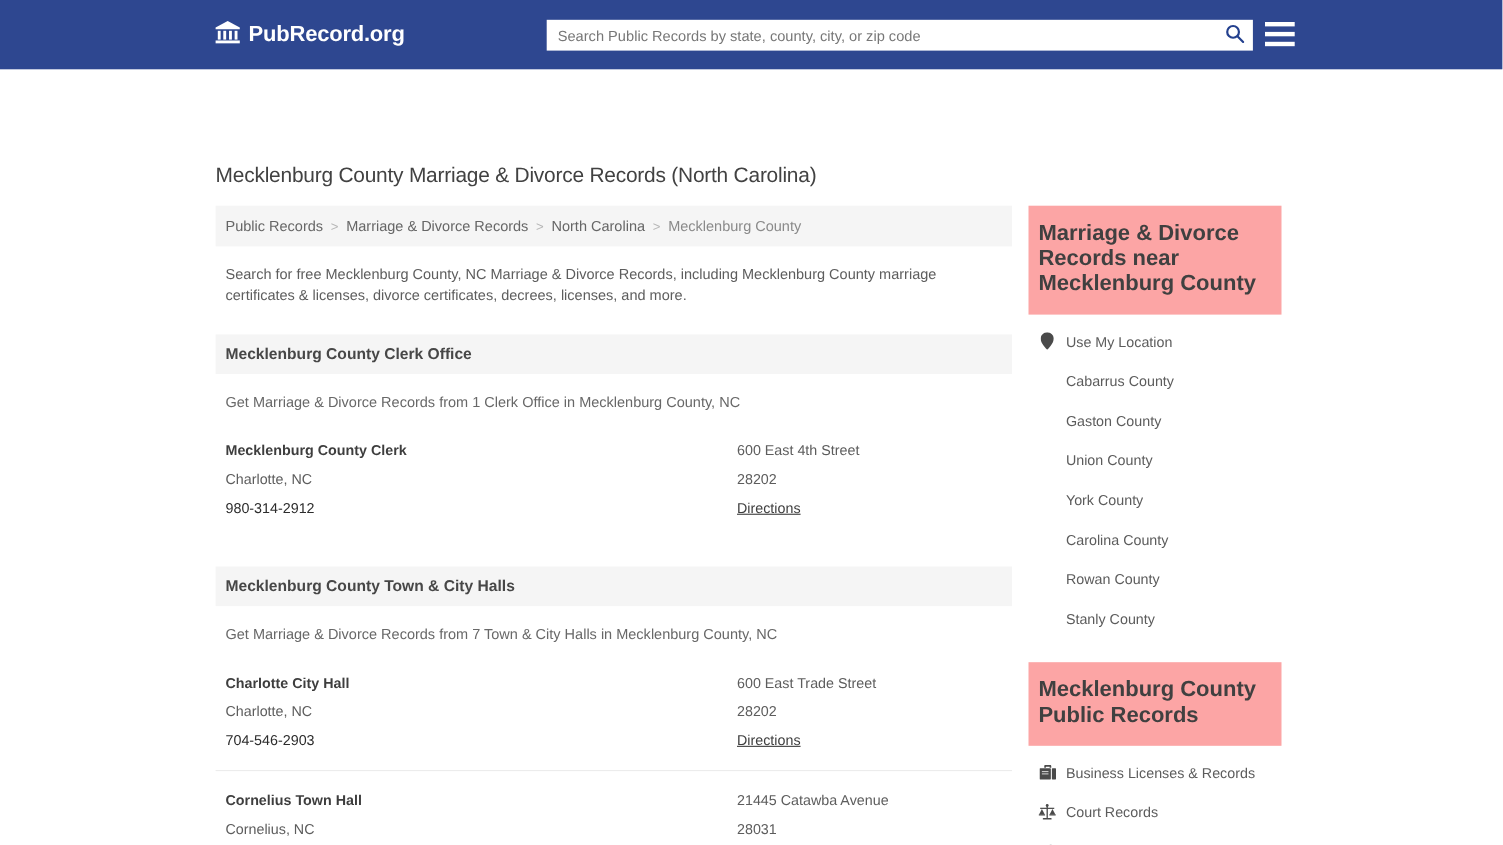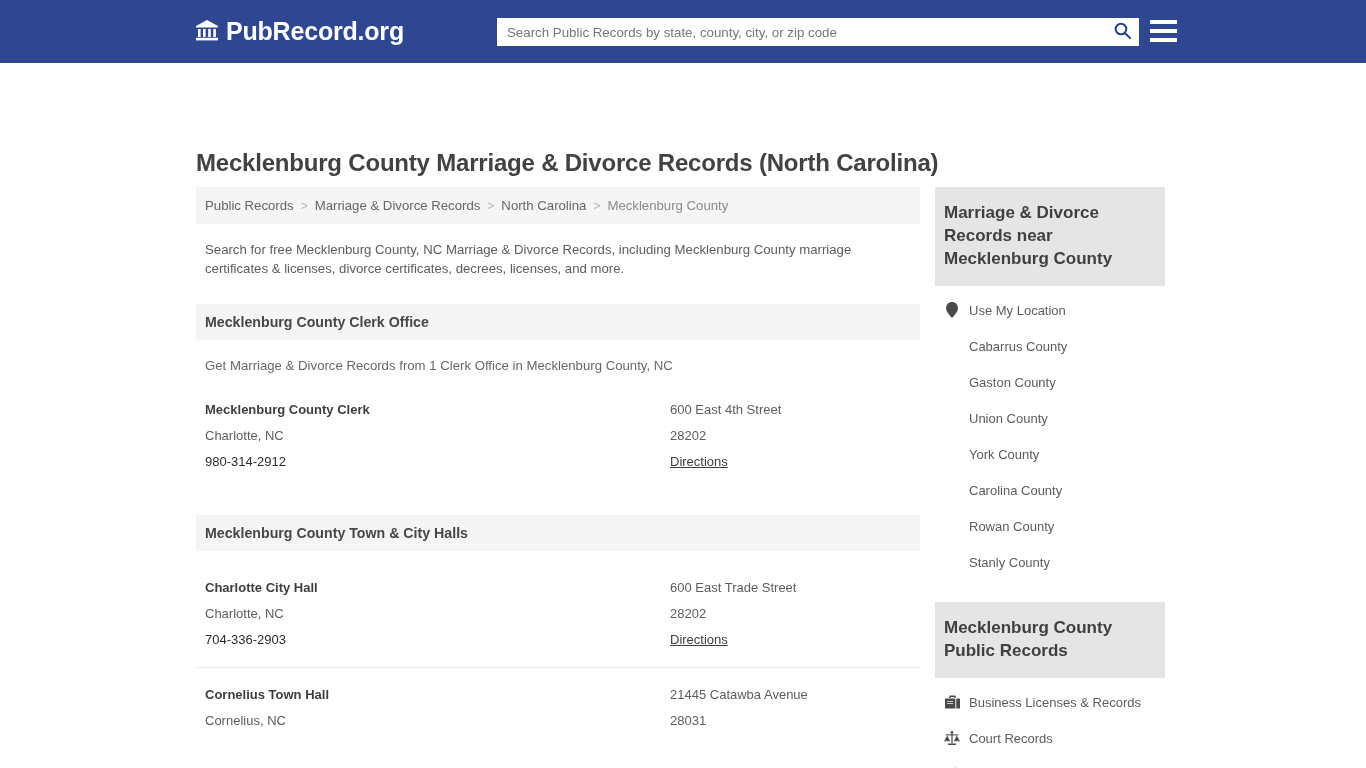--- a/index.html
+++ b/index.html
@@ -23,21 +23,21 @@
     display: flex;
     align-items: center;
     gap: 7px;
     margin-left: 195px;
     text-decoration: none;
     cursor: pointer;
   }
   .brand-icon { display:block; }
   .brand-text {
     color: #ffffff;
-    font-size: 25px;
+    font-size: 20px;
     font-weight: bold;
     letter-spacing: -0.2px;
     white-space: nowrap;
   }
   .search-wrap {
     position: absolute;
     left: 497px;
     top: 18px;
     width: 642px;
     height: 28px;
@@ -86,22 +86,22 @@
 
   
   .page {
     position: relative;
     width: 1366px;
   }
   .page-title {
     position: absolute;
     left: 196px;
     top: 86px;
-    font-size: 24px;
-    font-weight: bold;
+    font-size: 19px;
+    font-weight: normal;
     color: #424242;
     letter-spacing: -0.2px;
     margin: 0;
     white-space: nowrap;
   }
 
   .main-col {
     position: absolute;
     left: 196px;
     top: 124px;
@@ -184,23 +184,23 @@
   }
   .listing-phone { color: #2c2c2c; }
   .directions-link {
     color: #3e3e3e;
     text-decoration: underline;
     cursor: pointer;
   }
 
   
   .side-box-header {
-    background: #e5e5e5;
+    background: #fca5a5;
     padding: 14px 16px 16px 9px;
-    font-size: 17px;
+    font-size: 20px;
     font-weight: bold;
     line-height: 23px;
     color: #404040;
   }
   .side-list { margin-top: 6px; }
   .side-item {
     display: flex;
     align-items: center;
     gap: 9px;
     height: 36px;
@@ -289,26 +289,27 @@
               <div class="listing-right">
                 <div class="listing-line">600 East 4th Street</div>
                 <div class="listing-line">28202</div>
                 <div class="listing-line"><a class="directions-link" href="#">Directions</a></div>
               </div>
             </div>
           </div>
         </div>
         <div class="section">
           <div class="section-header">Mecklenburg County Town &amp; City Halls</div>
+          <div class="section-sub">Get Marriage &amp; Divorce Records from 7 Town &amp; City Halls in Mecklenburg County, NC</div>
           <div class="listing-list">
             <div class="listing">
               <div class="listing-left">
                 <div class="listing-line"><a class="listing-name" href="#">Charlotte City Hall</a></div>
                 <div class="listing-line">Charlotte, NC</div>
-                <div class="listing-line listing-phone">704-336-2903</div>
+                <div class="listing-line listing-phone">704-546-2903</div>
               </div>
               <div class="listing-right">
                 <div class="listing-line">600 East Trade Street</div>
                 <div class="listing-line">28202</div>
                 <div class="listing-line"><a class="directions-link" href="#">Directions</a></div>
               </div>
             </div>
             <div class="listing">
               <div class="listing-left">
                 <div class="listing-line"><a class="listing-name" href="#">Cornelius Town Hall</a></div>

